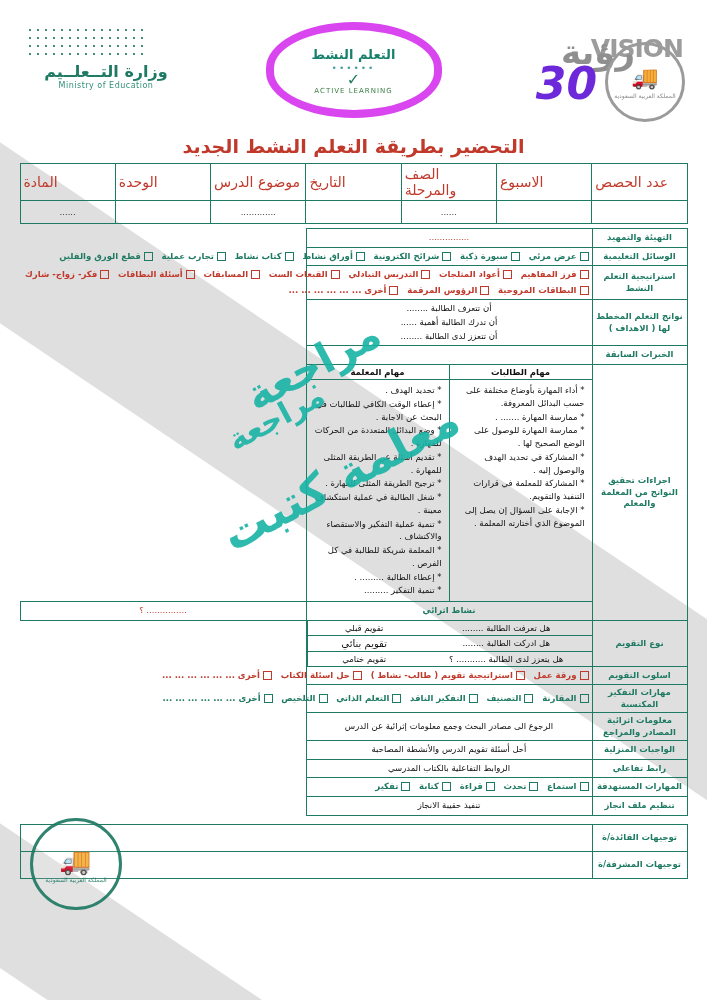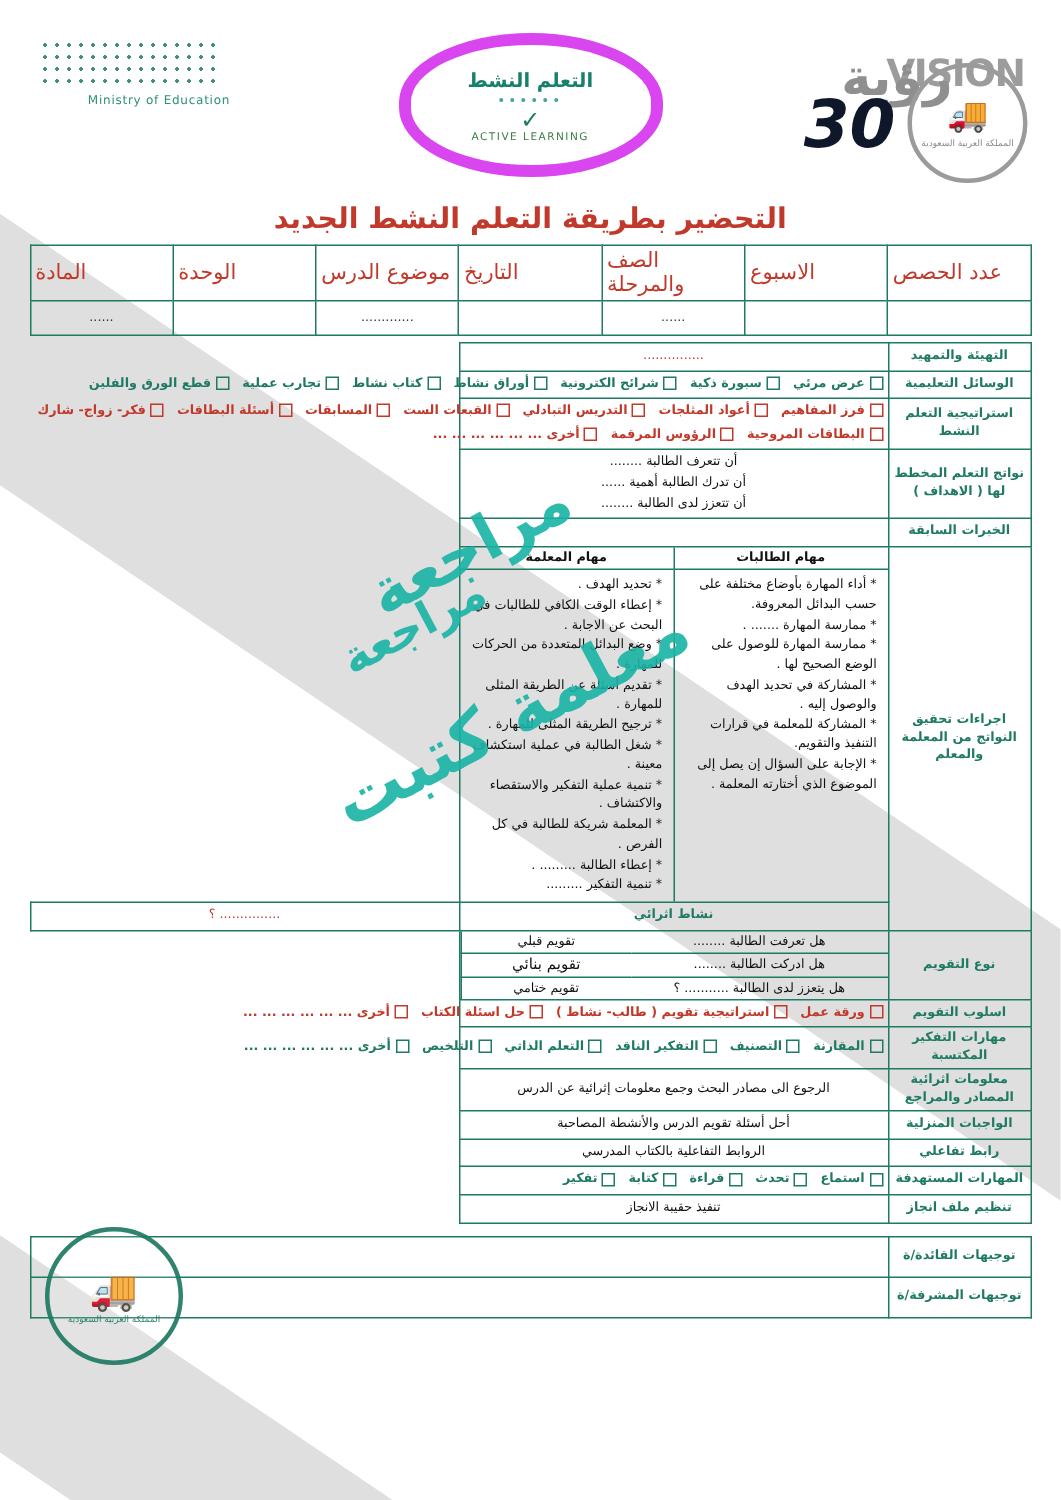--- a/index.html
+++ b/index.html
@@ -21,21 +21,21 @@
   .page{position:relative;z-index:2;width:707px;height:1000px;}
 
   
   .header{position:relative;height:118px;}
   .logo-vision{position:absolute;right:14px;top:14px;width:200px;height:92px;}
   .vision-text{
     position:absolute;right:58px;top:18px;font-size:34px;font-weight:bold;color:#8f8f8f;
     letter-spacing:1px;
   }
   .vision-30{
-    position:absolute;right:96px;top:44px;font-size:44px;font-weight:bold;color:#0f172a;font-style:italic;
+    position:absolute;right:96px;top:44px;font-size:44px;font-weight:bold;color:#6d28d9;font-style:italic;
   }
   .vision-lat{
     position:absolute;right:10px;top:20px;font-size:25px;font-weight:bold;color:#9c9c9c;
     letter-spacing:-1px;
   }
   .seal{
     position:absolute;right:8px;top:28px;width:74px;height:74px;border-radius:50%;
     border:3px solid #9b9b9b;display:flex;align-items:center;justify-content:center;
     font-size:6px;color:#8a8a8a;text-align:center;line-height:1.2;
   }
@@ -137,20 +137,21 @@
 
     <div class="logo-active">
       <div class="ar">التعلم النشط</div>
       <div class="dots">••••••</div>
       <div style="font-size:16px;color:#1f7a63;line-height:.8;">✓</div>
       <div class="en">ACTIVE LEARNING</div>
     </div>
 
     <div class="logo-moe">
       <div class="moe-dots"></div>
+      <div class="moe-ar">وزارة التــعلــيم</div>
       <div class="moe-en">Ministry of Education</div>
     </div>
   </div>
 
   <div class="title">التحضير بطريقة التعلم النشط الجديد</div>
 
   <table class="t">
     <tbody>
         <tr class="hdr">
       <td>عدد الحصص</td>

